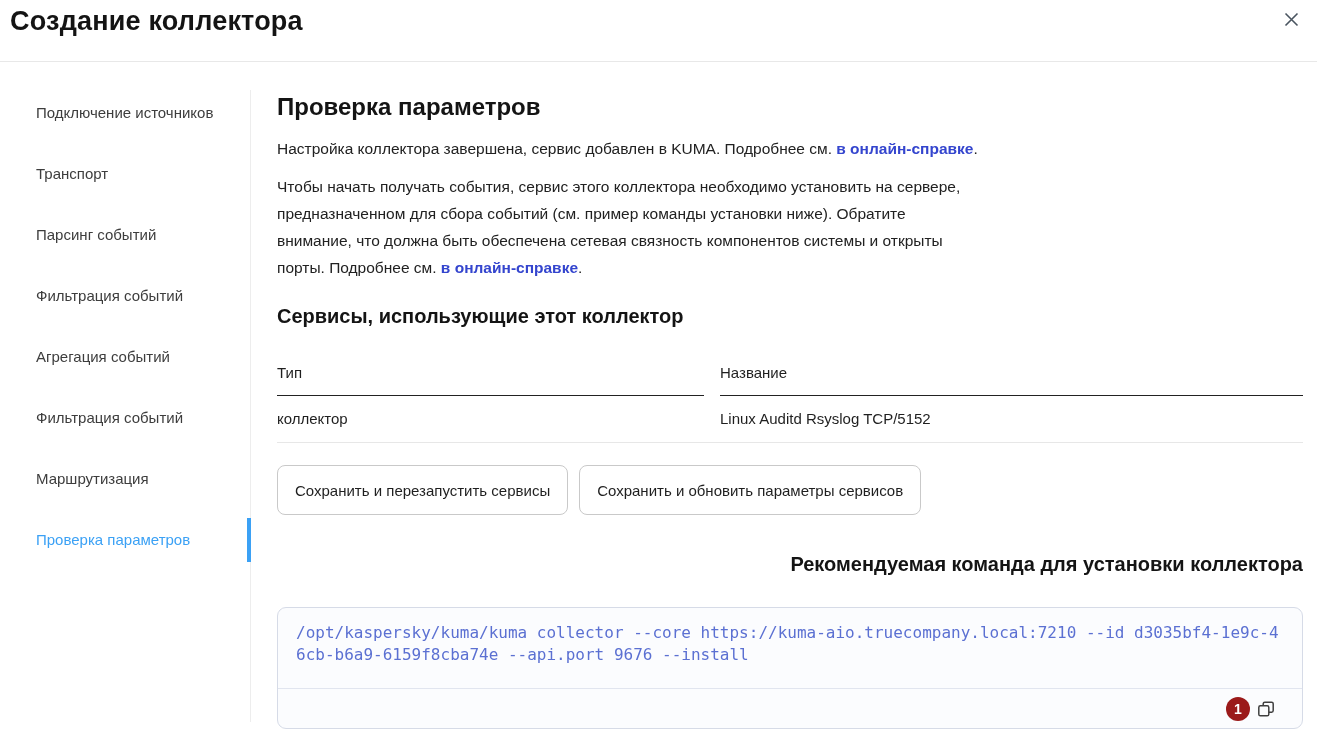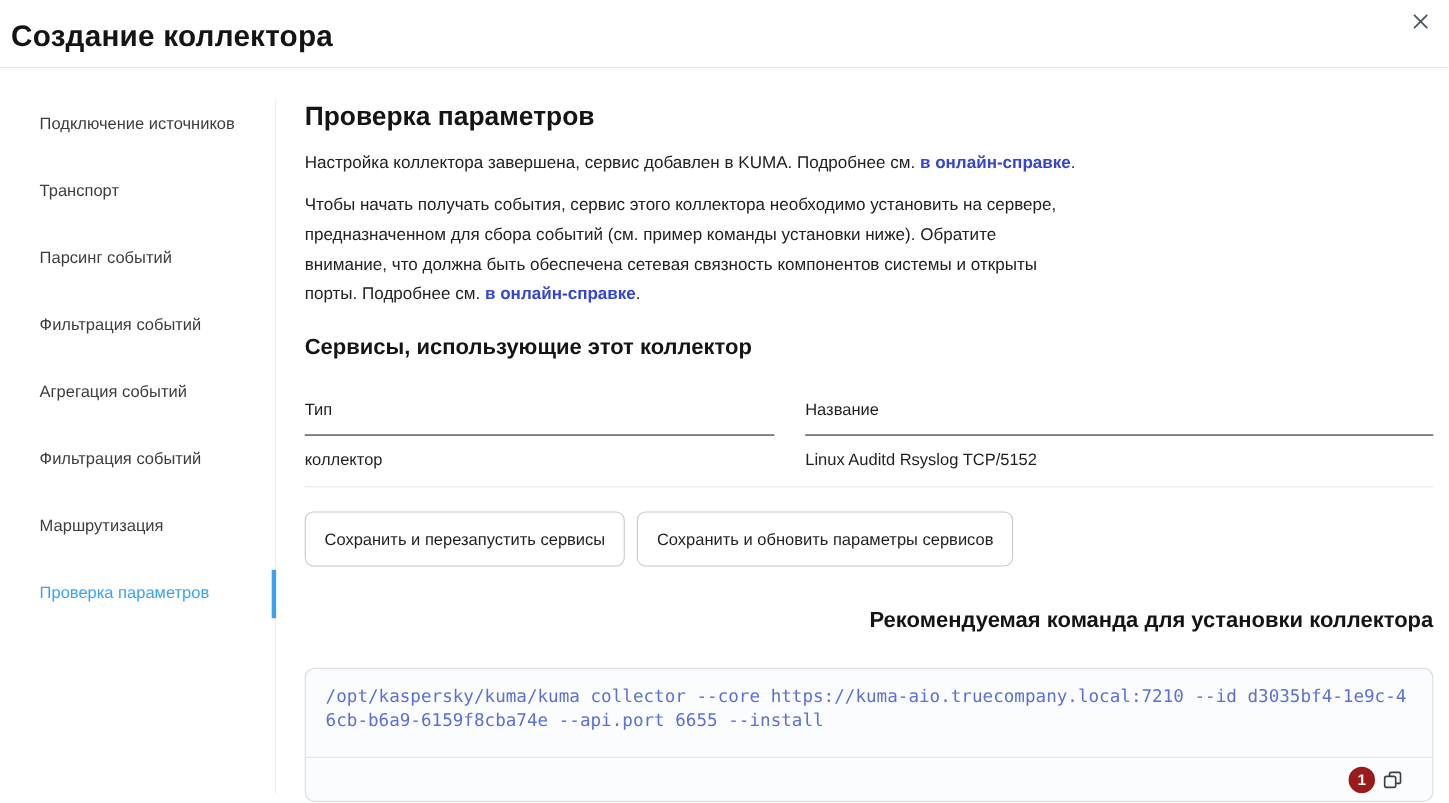--- a/index.html
+++ b/index.html
@@ -12,21 +12,21 @@
     position: relative;
   }
   
   .dialog-header {
     height: 62px;
     position: relative;
     border-bottom: 1px solid #e8e8e8;
   }
   .dialog-title {
     position: absolute;
-    left: 10px; top: 18px;
+    left: 10px; top: 6px;
     font-size: 27px;
     font-weight: 700;
     color: #141414;
     letter-spacing: 0.2px;
   }
   .close-btn {
     position: absolute;
     right: 14px; top: 7px;
     width: 24px; height: 24px;
     background: transparent;
@@ -101,21 +101,21 @@
     font-weight: 700;
     text-decoration: none;
     cursor: pointer;
   }
   .services-heading { margin-top: 24px; }
   
   .services-table { margin-top: 36px; }
   .tbl-head, .tbl-row-inner {
     display: grid;
     grid-template-columns: 427px 1fr;
-    column-gap: 28px;
+    column-gap: 16px;
   }
   .tbl-head .cell {
     font-size: 15px;
     color: #1f1f1f;
     padding-bottom: 14px;
     border-bottom: 1.5px solid #222222;
   }
   .tbl-row {
     border-bottom: 1px solid #e7e7e7;
   }
@@ -232,21 +232,21 @@
     </div>
 
     <div class="btn-row">
       <button class="btn">Сохранить и перезапустить сервисы</button>
       <button class="btn">Сохранить и обновить параметры сервисов</button>
     </div>
 
     <h2 class="section-heading command-heading">Рекомендуемая команда для установки коллектора</h2>
 
     <div class="code-block">
-      <div class="code-area">/opt/kaspersky/kuma/kuma collector --core https://kuma-aio.truecompany.local:7210 --id d3035bf4-1e9c-46cb-b6a9-6159f8cba74e --api.port 6655 --install</div>
+      <div class="code-area">/opt/kaspersky/kuma/kuma collector --core https://kuma-aio.truecompany.local:7210 --id d3035bf4-1e9c-46cb-b6a9-6159f8cba74e --api.port 9676 --install</div>
       <div class="code-footer">
         <div class="copy-badge">1</div>
         <button class="copy-btn">
           <svg width="18" height="18" viewBox="0 0 18 18">
             <rect x="6.2" y="2.2" width="10" height="10" rx="1.6" fill="none" stroke="#3f3f3f" stroke-width="1.5"></rect>
             <rect x="1.8" y="5.8" width="10" height="10" rx="1.6" fill="#fbfcfe" stroke="#3f3f3f" stroke-width="1.5"></rect>
           </svg>
         </button>
       </div>
     </div>

